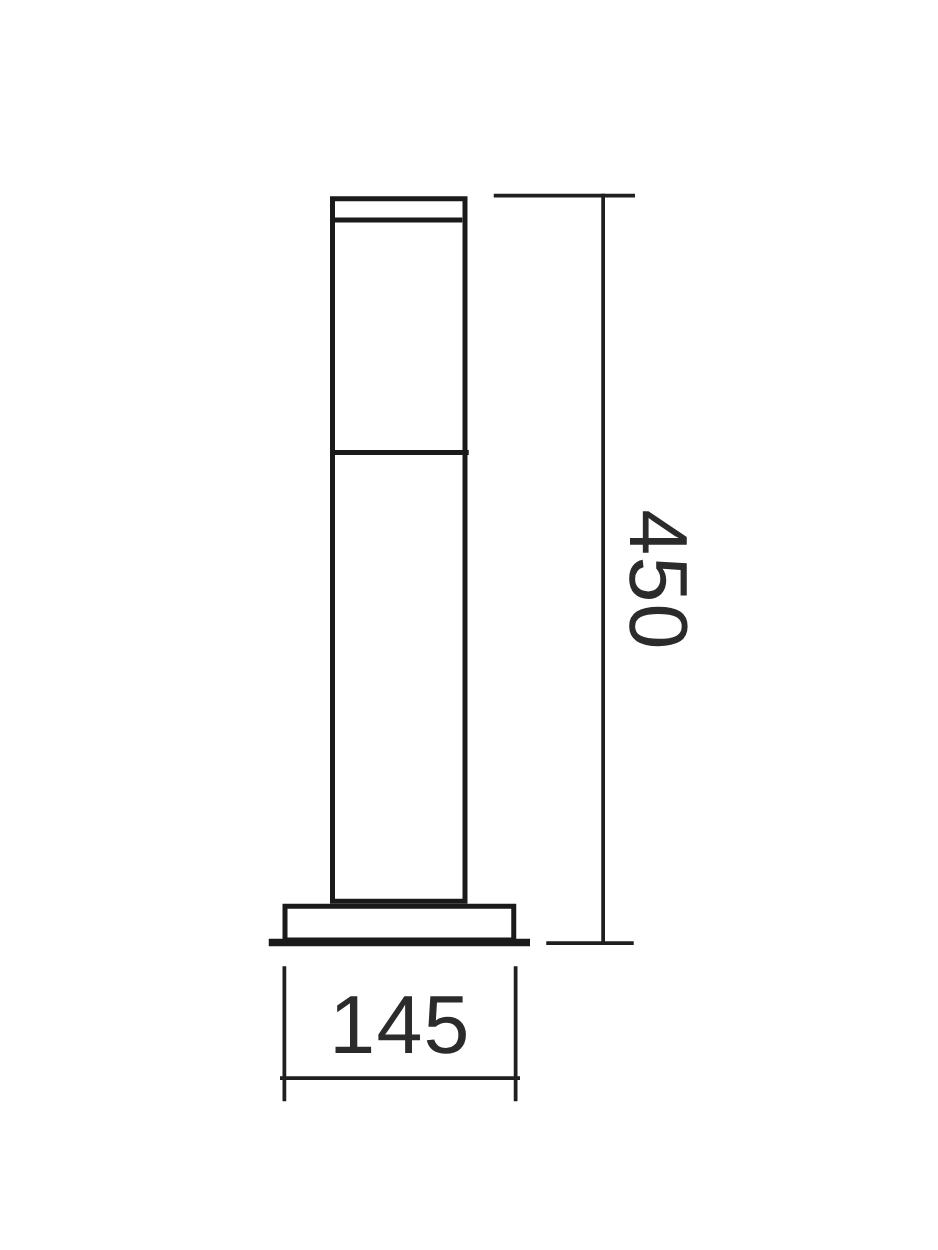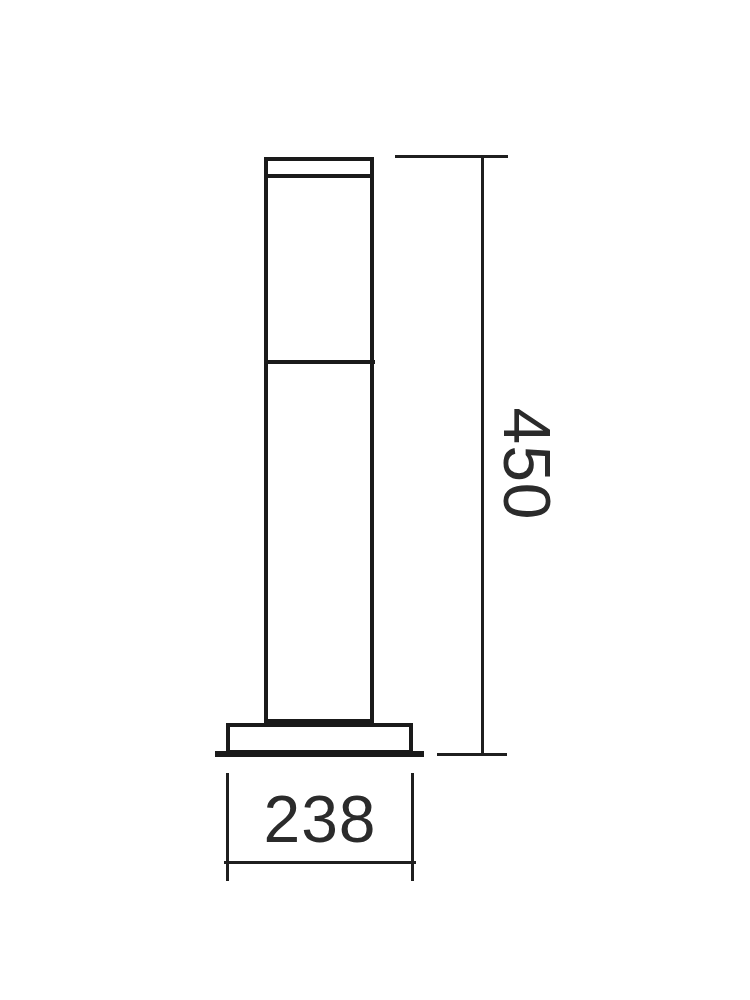--- a/index.html
+++ b/index.html
@@ -65,15 +65,15 @@
   <div class="thinstroke" style="left:481px; top:155px; width:2.5px; height:600px;"></div>
 
   <div class="dim-label vertical" style="left:427px; top:429px; width:200px; height:70px;">450</div>
 
   <div class="thinstroke" style="left:226px; top:773px; width:2.5px; height:108px;"></div>
 
   <div class="thinstroke" style="left:411px; top:773px; width:2.5px; height:108px;"></div>
 
   <div class="thinstroke" style="left:224px; top:861px; width:192px; height:2.5px;"></div>
 
-  <div class="dim-label" style="left:220px; top:784px; width:200px; height:70px;">238</div>
+  <div class="dim-label" style="left:220px; top:784px; width:200px; height:70px;">145</div>
 
 </div>
 
 </body></html>

